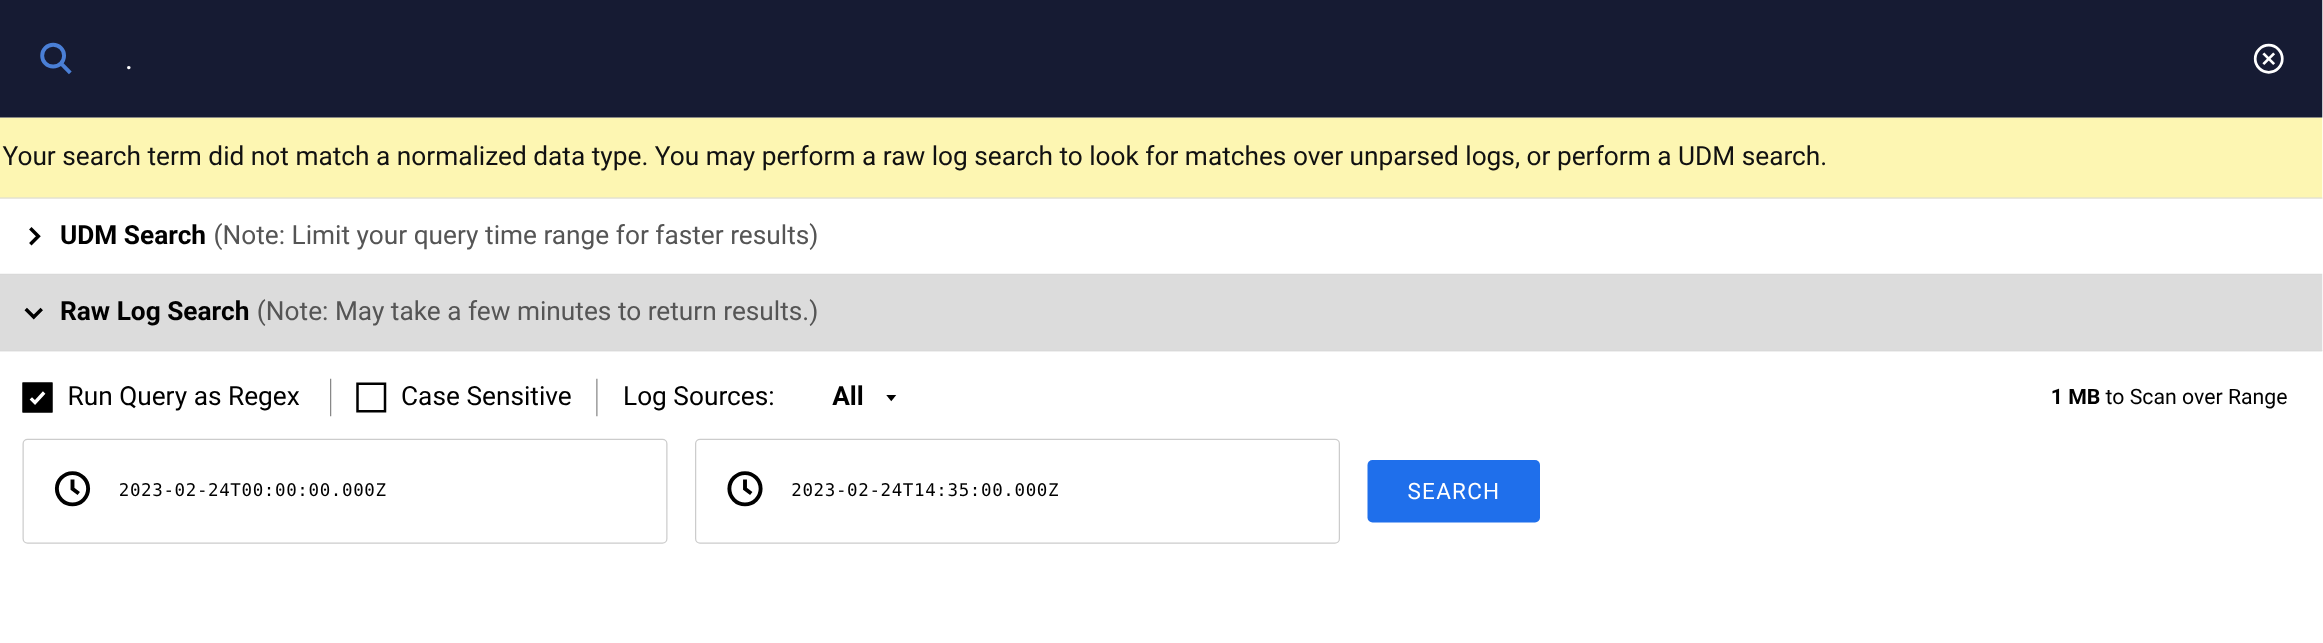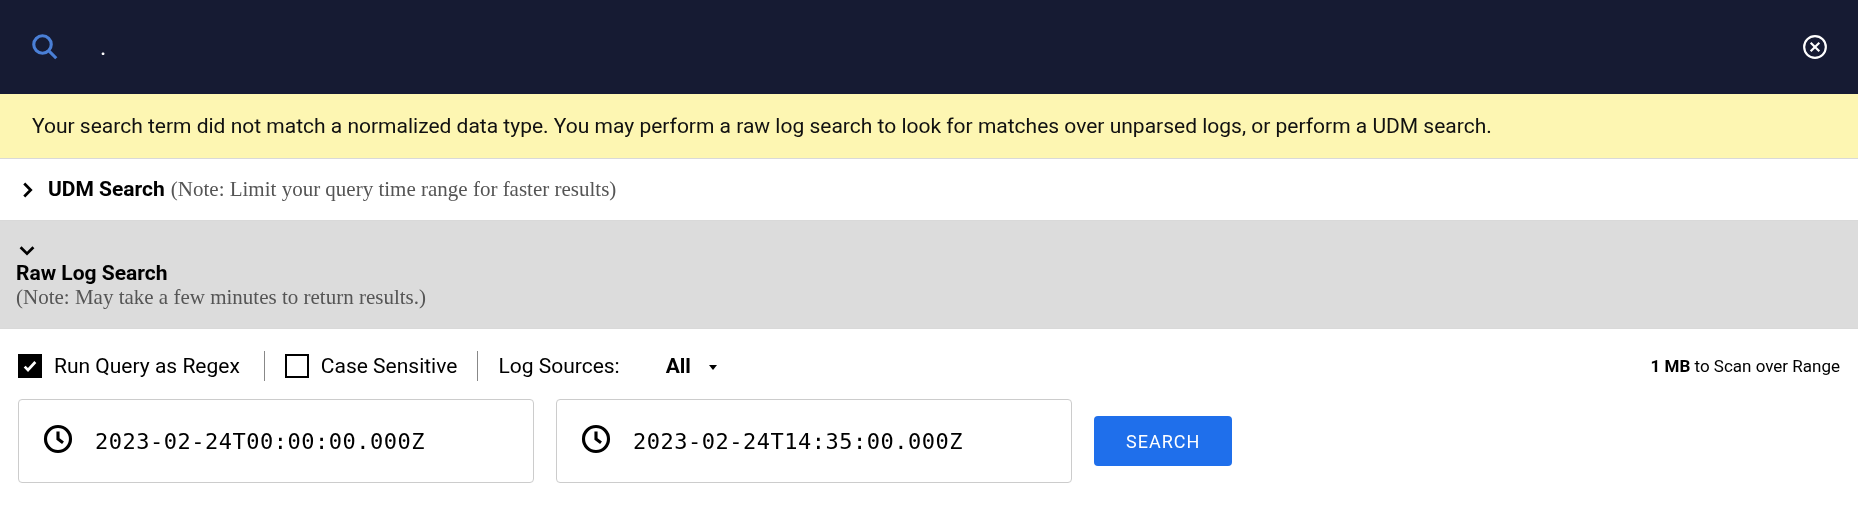--- a/index.html
+++ b/index.html
@@ -43,61 +43,59 @@
       cursor: pointer;
       display: flex;
       align-items: center;
     }
     .close-btn svg {
       width: 26px;
       height: 26px;
     }
     .warning-banner {
       background: #fdf6b2;
-      padding: 20px 32px;
+      padding: 20px 2px;
       font-size: 21px;
       color: #111;
       border-bottom: 1px solid #d9d9d9;
     }
     .section-header {
       display: flex;
       padding: 18px 16px;
       font-size: 21px;
       cursor: pointer;
       border-bottom: 1px solid #d9d9d9;
     }
     .section-header.collapsed {
       background: #fff;
     }
     .section-header.expanded {
       background: #dcdcdc;
-      flex-direction: column;
     }
     .chevron {
       display: flex;
       align-items: center;
       margin-right: 10px;
     }
     .chevron svg {
       width: 22px;
       height: 22px;
     }
     .section-title {
       font-weight: 700;
       margin-right: 6px;
     }
     .section-note {
       font-weight: 400;
       color: #555;
-      font-family: Liberation Serif, serif;
     }
     .options-row {
       display: flex;
       align-items: center;
-      padding: 22px 18px 18px 18px;
+      padding: 22px 28px 18px 18px;
       font-size: 21px;
       gap: 0;
     }
     .checkbox-group {
       display: flex;
       align-items: center;
       gap: 12px;
     }
     .checkbox {
       width: 24px;
@@ -161,21 +159,21 @@
       gap: 22px;
       width: 516px;
       cursor: pointer;
     }
     .clock-icon svg {
       width: 30px;
       height: 30px;
     }
     .time-value {
       font-family: "SF Mono", Menlo, Consolas, monospace;
-      font-size: 22px;
+      font-size: 14px;
       letter-spacing: 0.5px;
     }
     .search-button {
       background: #1f6feb;
       color: #fff;
       border: none;
       border-radius: 4px;
       padding: 12px 32px;
       height: 50px;
       font-size: 18px;

